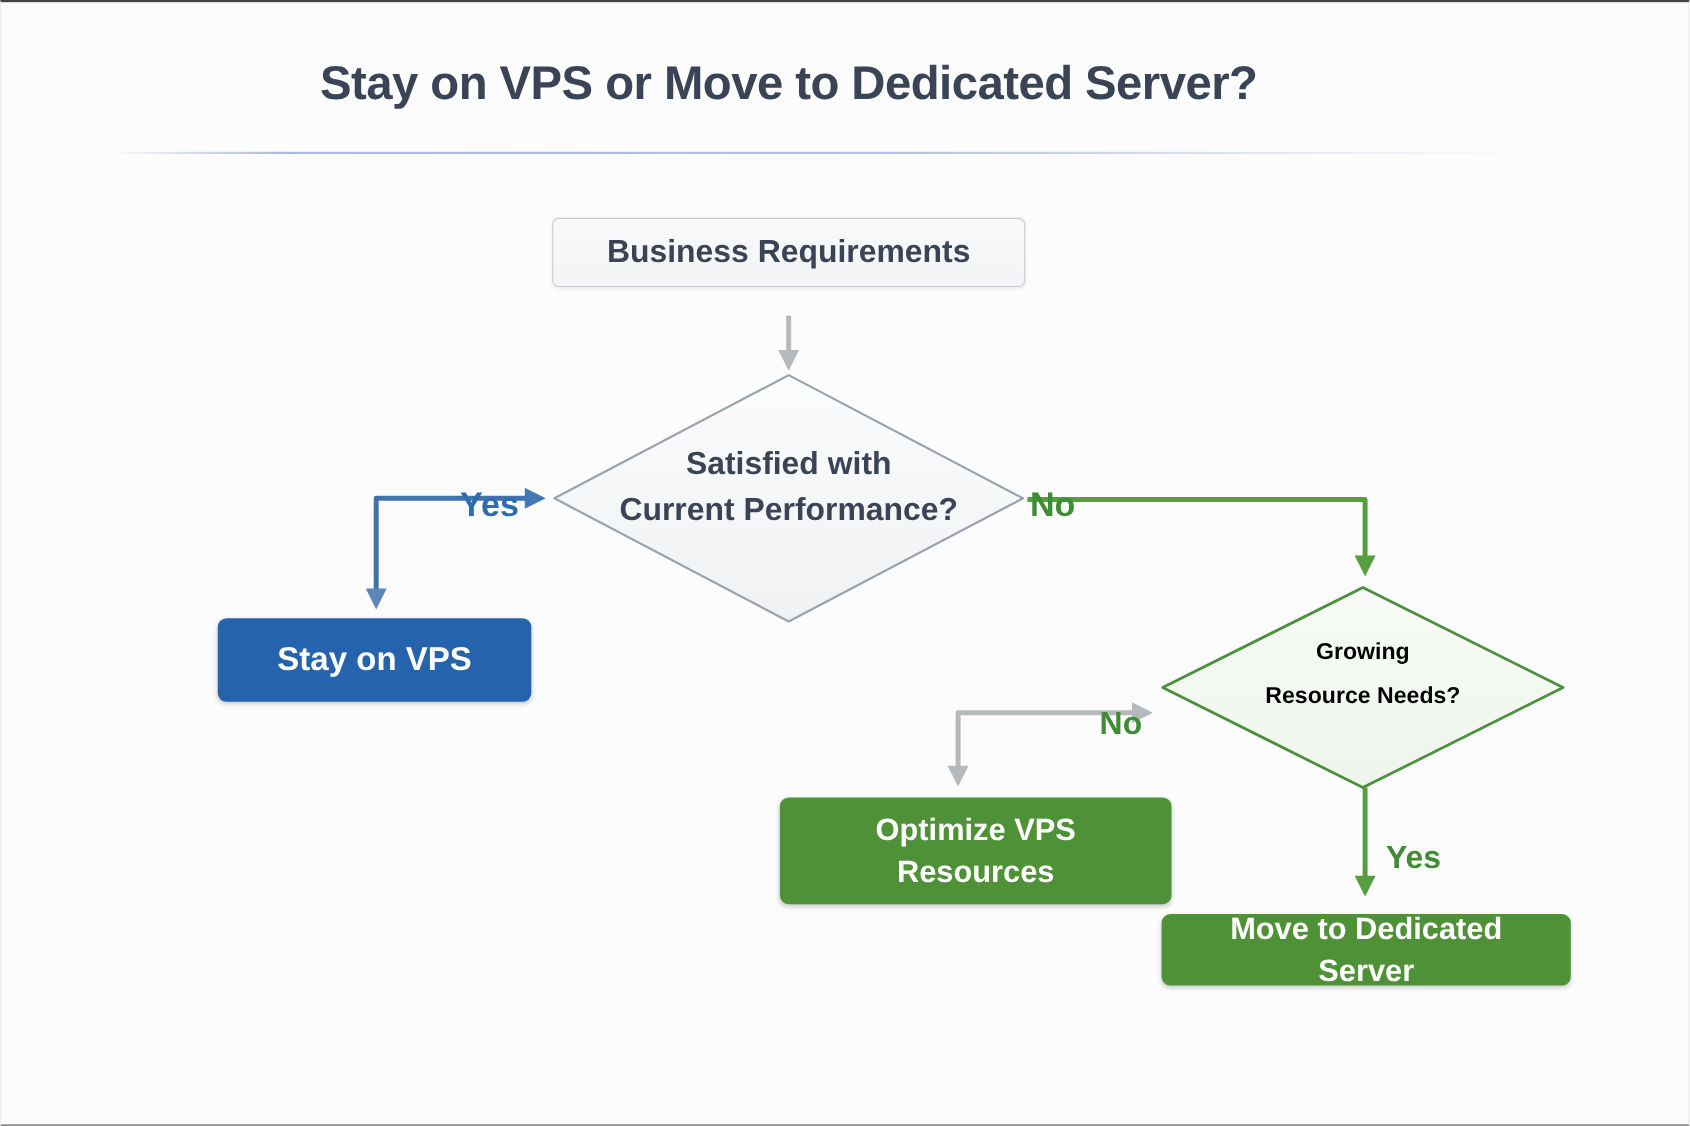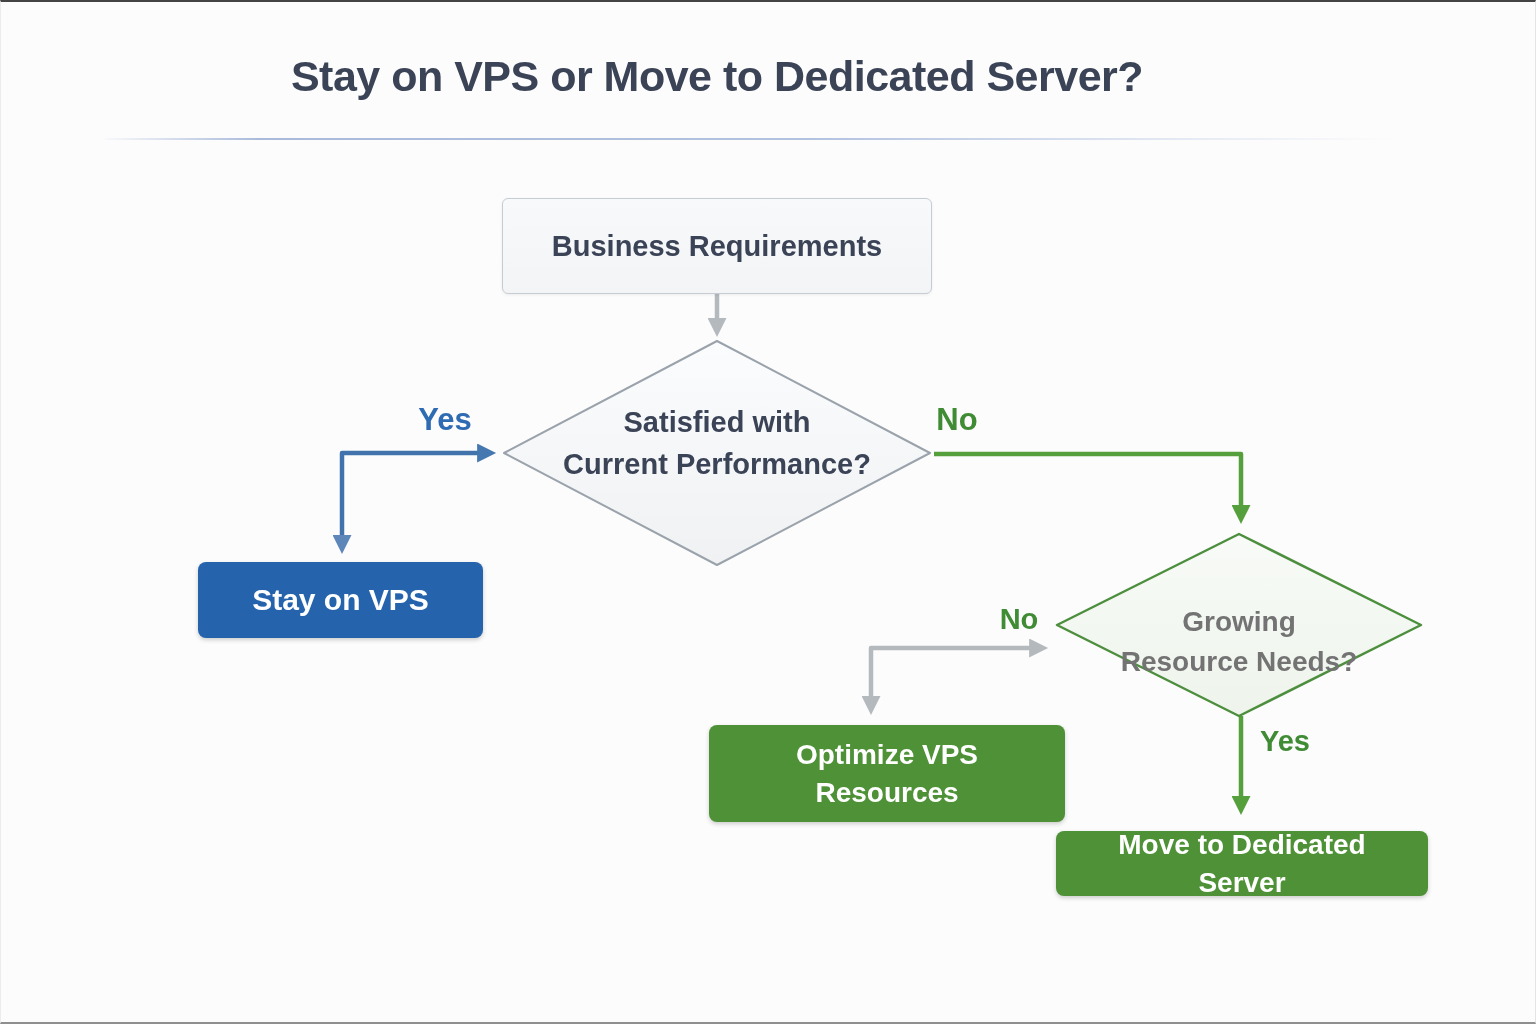--- a/index.html
+++ b/index.html
@@ -41,38 +41,37 @@
   svg.wires { left: 0; top: 0; }
 
   
   .node {
     display: flex; flex-direction: column;
     align-items: center; justify-content: center;
     text-align: center;
     box-sizing: border-box;
   }
   .process-box {
-    left: 501px; top: 196px; width: 430px; height: 96px;
+    left: 501px; top: 196px; width: 430px; height: 63px;
     background: linear-gradient(180deg, #f8f9fb, #f2f4f6);
     border: 1px solid #c7ccd2;
     border-radius: 6px;
     box-shadow: 0 1px 3px rgba(40,50,70,0.08);
     font-size: 29px; font-weight: bold; color: #3b4356;
   }
   .diamond-text { color: #3b4356; font-weight: bold; }
   .d1-text {
     left: 503px; top: 399px; width: 426px;
     font-size: 29px; line-height: 42px; text-align: center;
   }
   .d2-text {
     left: 1058px; top: 571px; width: 360px;
-    font-size: 28px; line-height: 40px; text-align: center;
-    color: #737373;
+    font-size: 21px; line-height: 40px; text-align: center;
+    color: #000000;
     font-weight: bold;
-    margin-top: 29px;
   }
   .result-box {
     border-radius: 8px;
     color: #ffffff;
     font-weight: bold;
     box-shadow: 0 2px 4px rgba(30,40,30,0.22);
   }
   .stay-box {
     left: 197px; top: 560px; width: 285px; height: 76px;
     background: #2564ad;
@@ -84,21 +83,21 @@
     font-size: 28px; line-height: 38px;
   }
   .move-box {
     left: 1055px; top: 829px; width: 372px; height: 65px;
     background: #4e9136;
     font-size: 28px; line-height: 38px;
   }
 
   
   .edge-label {
-    width: 110px; text-align: center; font-weight: bold;
+    width: 110px; text-align: center; font-weight: bold; margin-top: 39px;
   }
   .lbl-yes1 { left: 389px; top: 400px; font-size: 31px; color: #2e6bb2; }
   .lbl-no1  { left: 901px; top: 400px; font-size: 31px; color: #3f8c35; }
   .lbl-no2  { left: 963px; top: 601px; font-size: 29px; color: #3f8c35; }
   .lbl-yes2 { left: 1229px; top: 723px; font-size: 29px; color: #3f8c35; }
 </style>
 </head>
 <body>
 
 <div class="canvas">

